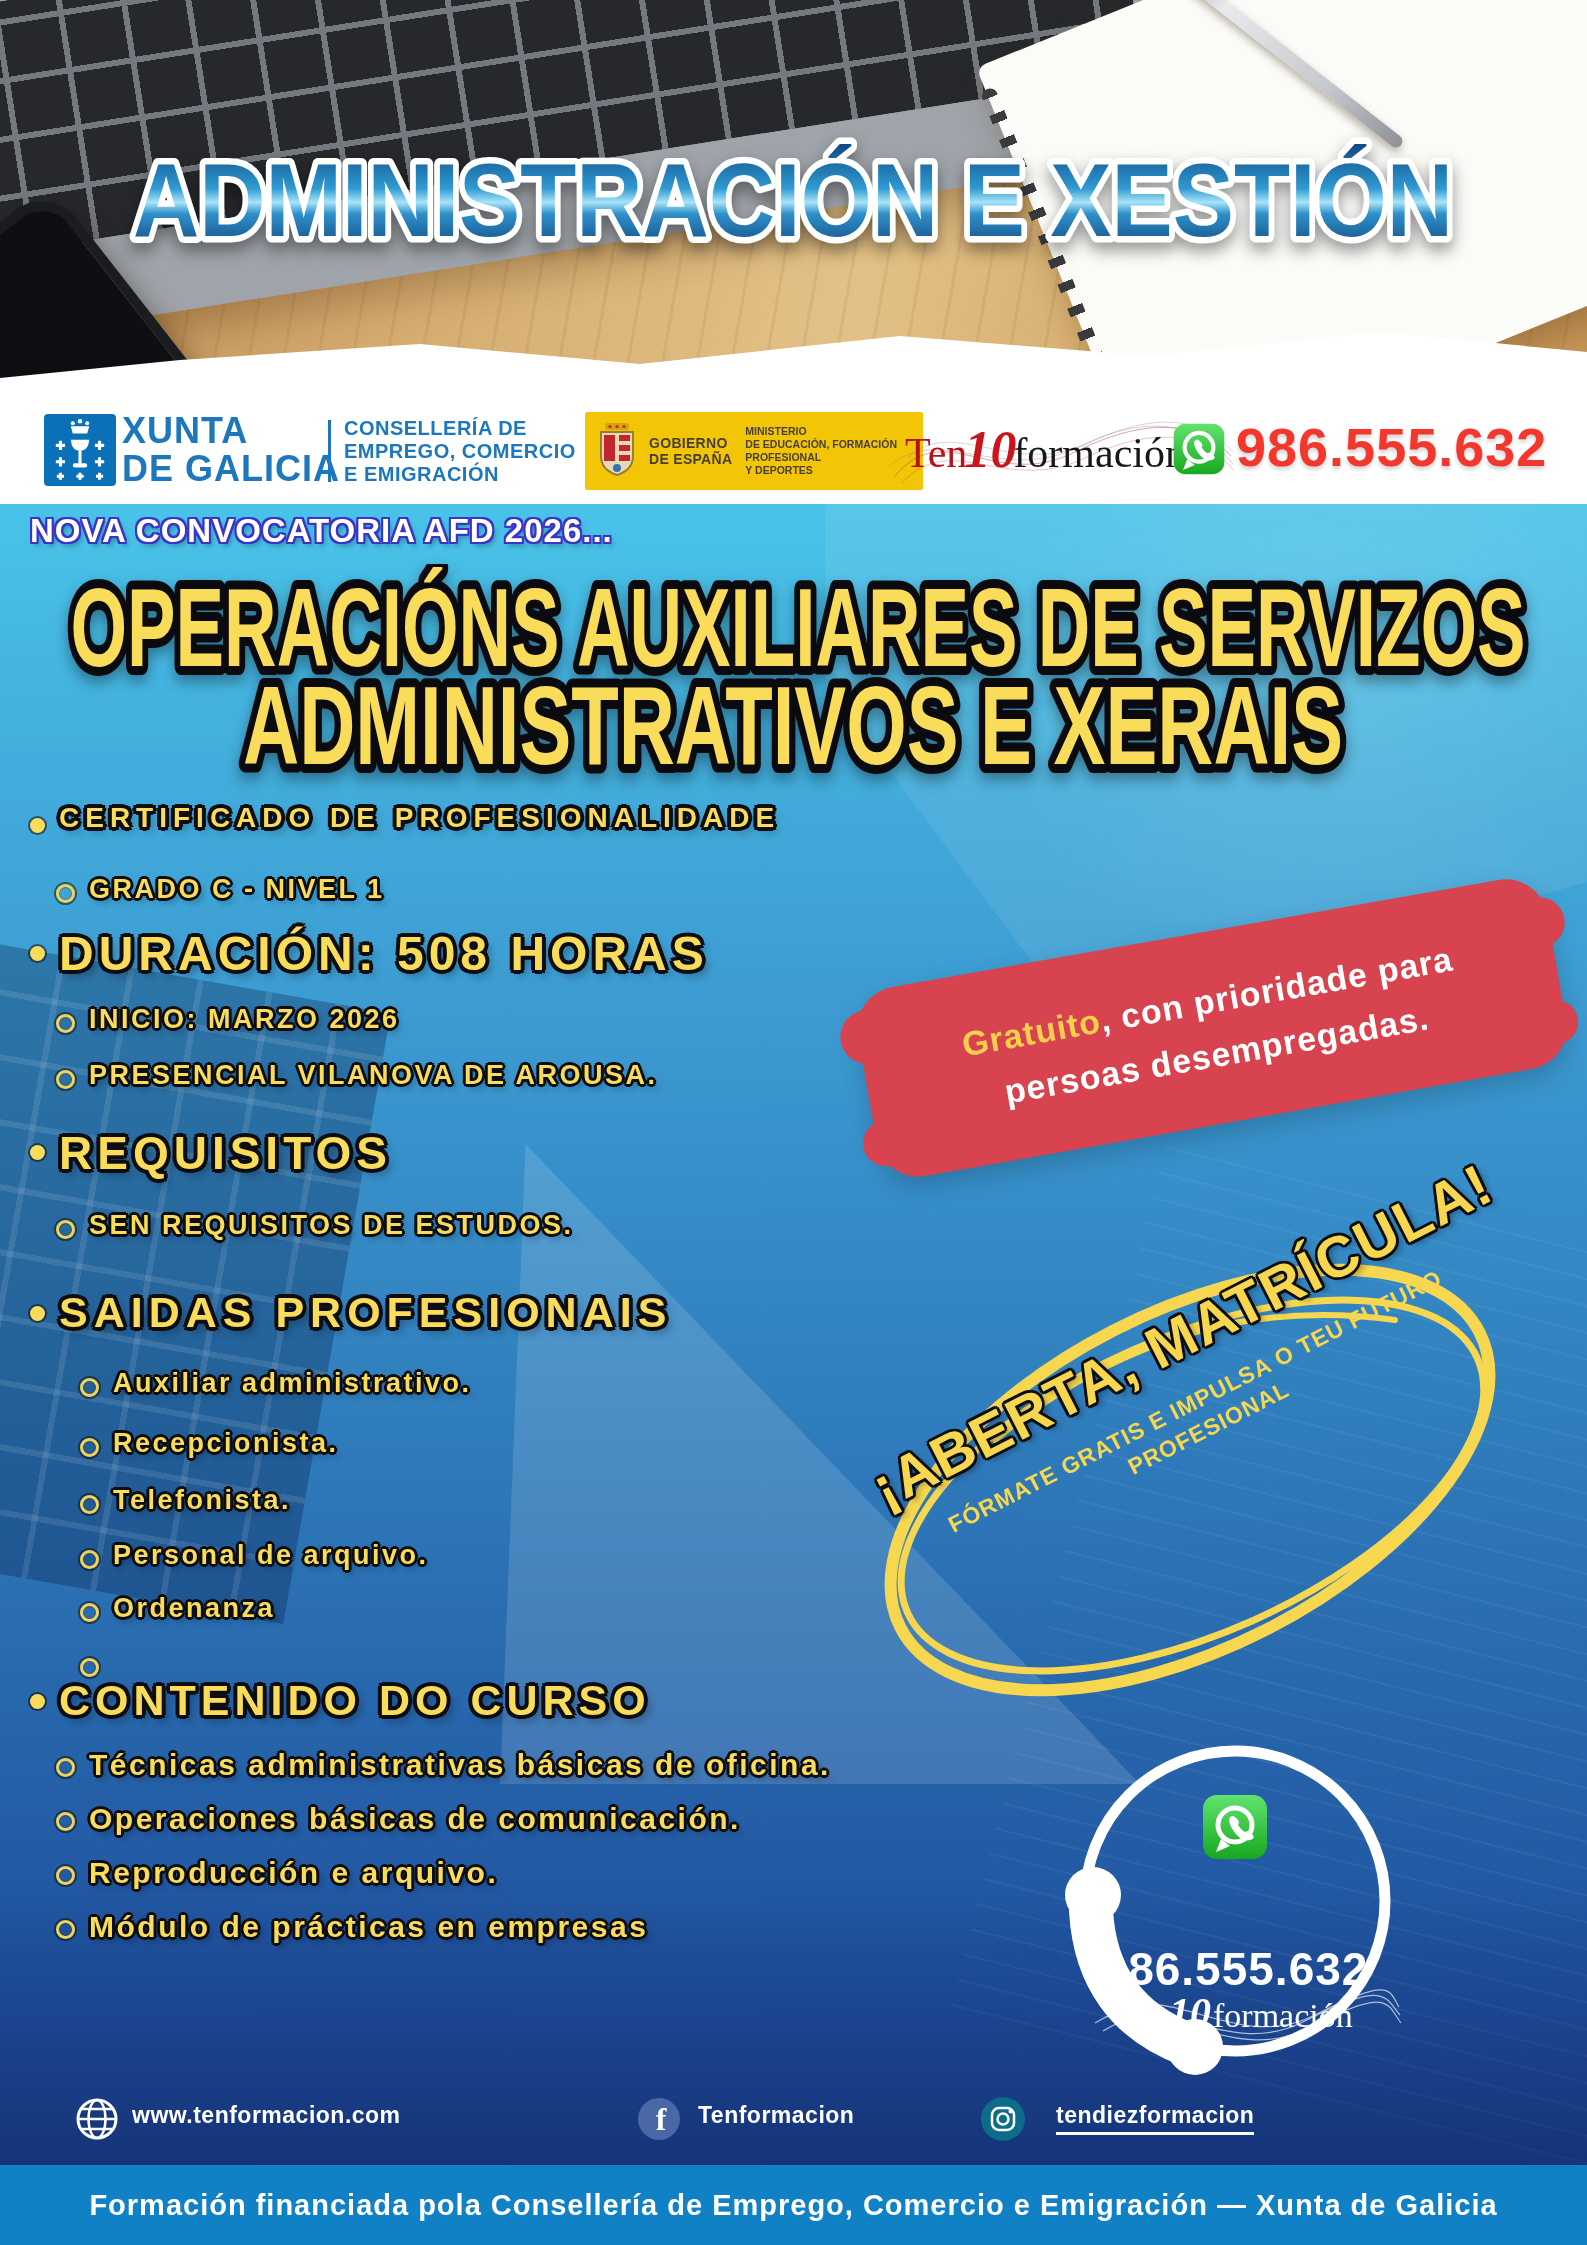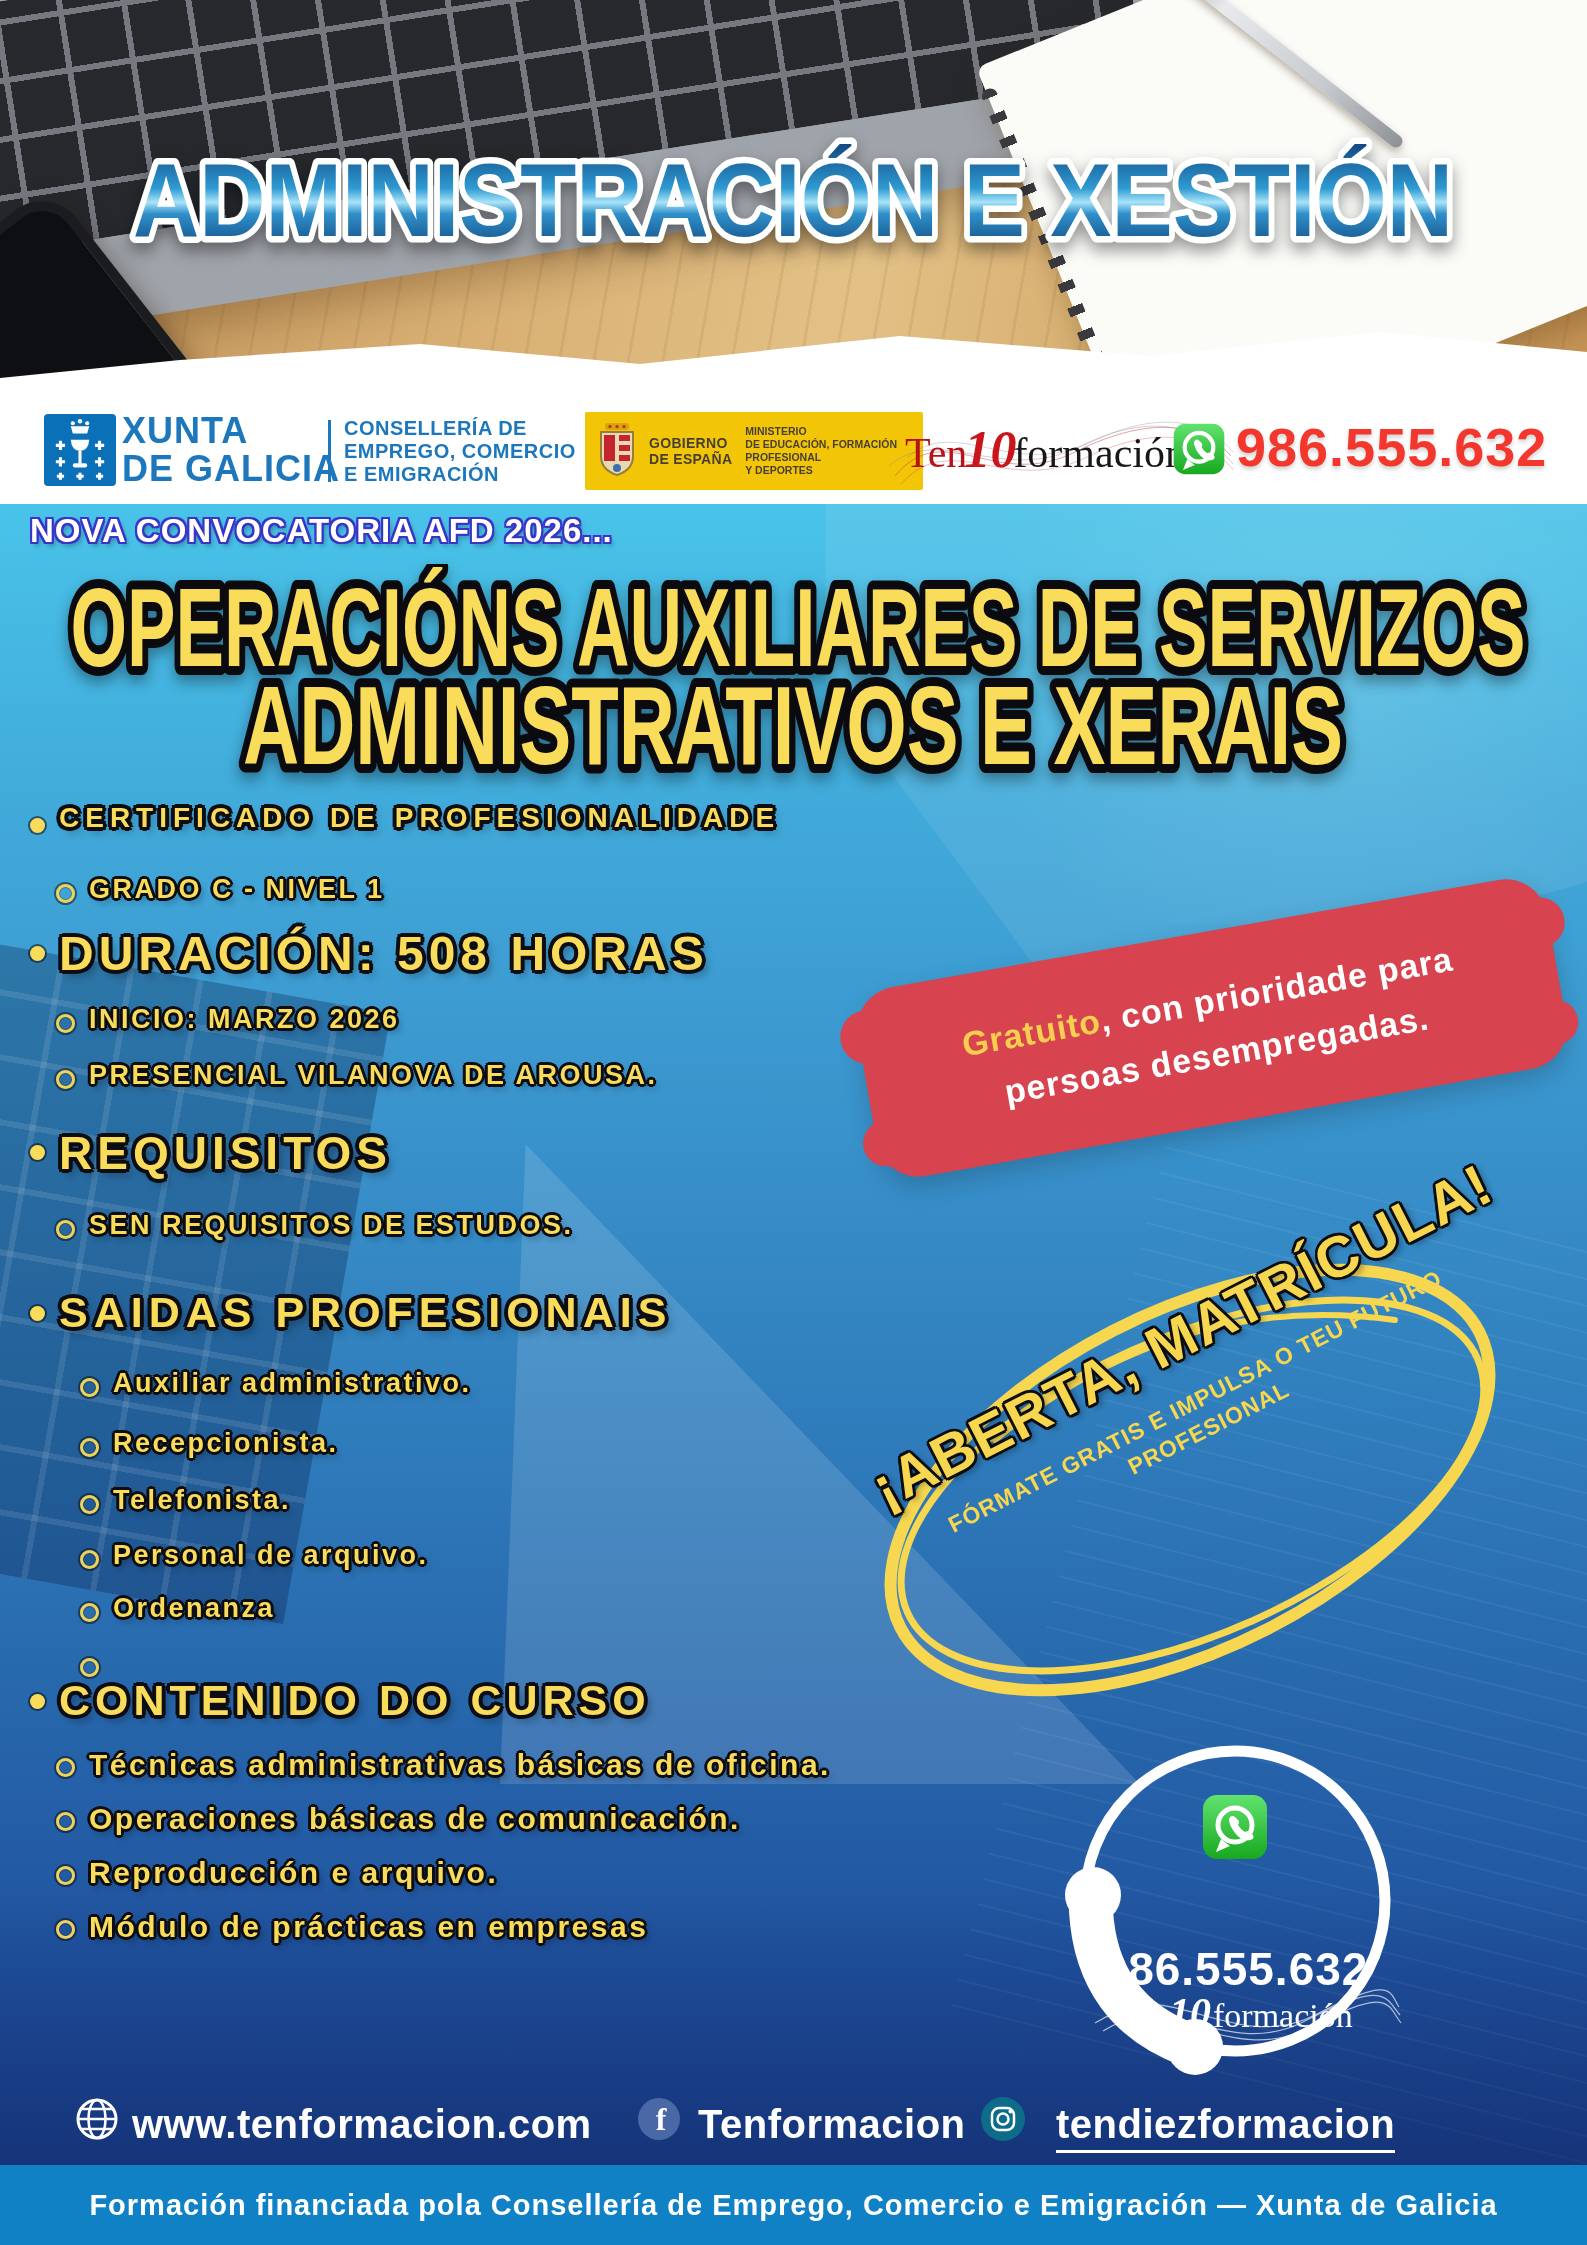--- a/index.html
+++ b/index.html
@@ -107,21 +107,21 @@
   .oval-svg{left:845px;top:756px;z-index:4}
   .badge-text{left:858px;top:802px;width:650px;transform:rotate(-27deg);text-align:center;z-index:5}
   .badge-title{font-size:58px;font-weight:bold;color:#F6D74F;letter-spacing:2px;white-space:nowrap}
   .badge-sub{margin-top:16px;font-size:23px;font-weight:bold;color:#F6D74F;line-height:30px;letter-spacing:1px}
 
   
   .contact-svg{left:1055px;top:1221px;z-index:4}
 
   
   .flink-icon{z-index:4}
-  .flink-text{z-index:4;color:#fff;font-weight:bold;font-size:40px;letter-spacing:.5px;white-space:nowrap}
+  .flink-text{z-index:4;color:#fff;font-weight:bold;font-size:23px;letter-spacing:.5px;white-space:nowrap}
   .underline{border-bottom:3px solid #fff;padding-bottom:3px}
 
   .bottom-bar{left:0;top:2165px;width:1587px;height:80px;background:#1181C6;
     display:flex;align-items:center;justify-content:center}
   .bottom-bar span{color:#fff;font-weight:bold;font-size:29px;letter-spacing:1px}
 </style>
 </head>
 <body>
 
 <div class="poster">

